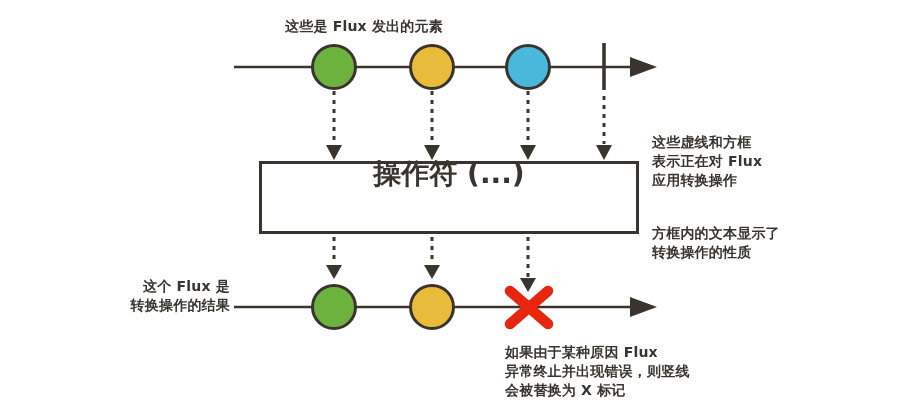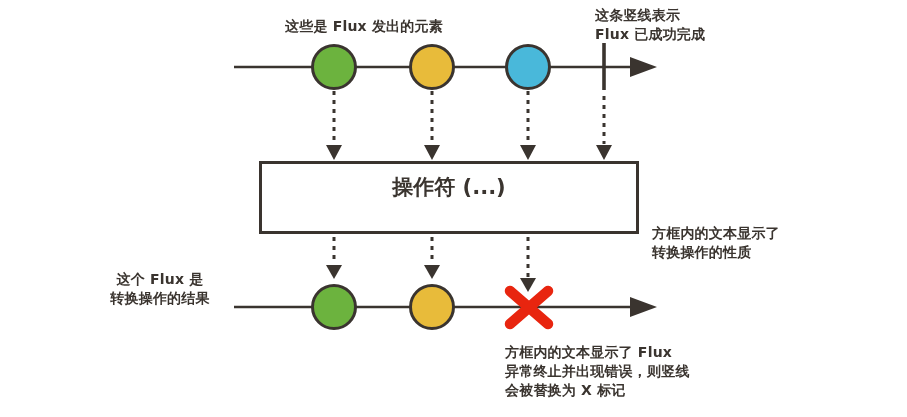--- a/index.html
+++ b/index.html
@@ -33,28 +33,28 @@
     line-height: 19px;
     color: var(--ink, #3a342f);
     white-space: pre-line;
     letter-spacing: 0.2px;
   }
   .note-top-left     { left: 87px;  top: 48px;  }
   .note-top-center   { left: 285px; top: 17px;  }
   .note-top-right    { left: 595px; top: 6px;   }
   .note-right-upper  { left: 652px; top: 133px; }
   .note-right-lower  { left: 652px; top: 213px; margin-top: 11px; }
-  .note-bottom-left  { left: 90px;  top: 270px; width: 140px; text-align: center; }
+  .note-bottom-left  { left: 90px;  top: 277px; width: 140px; text-align: right; }
   .note-bottom-right { left: 505px; top: 343px; }
 
   .oplabel {
     position: absolute;
-    left: 259px; top: 157px; width: 380px; height: 59px;
+    left: 259px; top: 144px; width: 380px; height: 59px;
     display: flex; align-items: center; justify-content: center;
-    font-size: 21px; font-weight: 700;
+    font-size: 28px; font-weight: 700;
     color: var(--ink, #3a342f);
   }
 </style>
 </head>
 <body>
 
 <div class="stage">
 
   <svg class="canvas" width="907" height="417" viewBox="0 0 907 417" xmlns="http://www.w3.org/2000/svg">
 
@@ -99,25 +99,26 @@
 
     <g>
       <circle class="marble m-green" cx="334" cy="307" r="21.5"></circle>
       <circle class="marble m-yellow" cx="432" cy="307" r="21.5"></circle>
     </g>
 
     <path class="xmark" d="M510 291 L548 324 M548 291 L510 324"></path>
   </svg>
 
   <div class="note note-top-center">这些是 Flux 发出的元素</div>
-  <div class="note note-top-right">这条竖线表示
-Flux 已成功完成</div>
+  <div class="note note-right-upper">这些虚线和方框
+表示正在对 Flux
+应用转换操作</div>
   <div class="note note-right-lower">方框内的文本显示了
 转换操作的性质</div>
   <div class="note note-bottom-left">这个 Flux 是
 转换操作的结果</div>
-  <div class="note note-bottom-right">方框内的文本显示了 Flux
+  <div class="note note-bottom-right">如果由于某种原因 Flux
 异常终止并出现错误，则竖线
 会被替换为 X 标记</div>
 
   <div class="oplabel">操作符 (...)</div>
 
 </div>
 
 </body></html>

